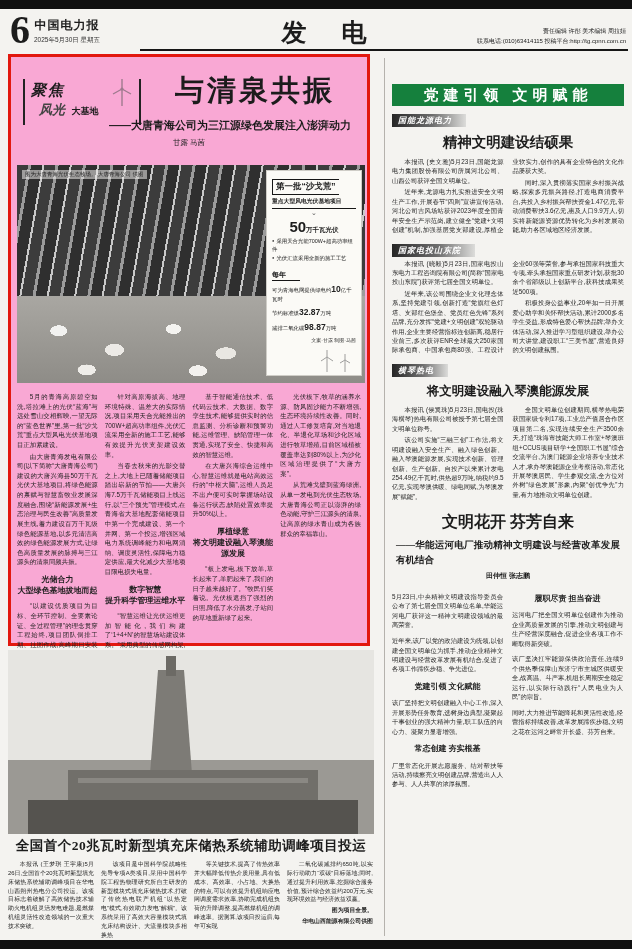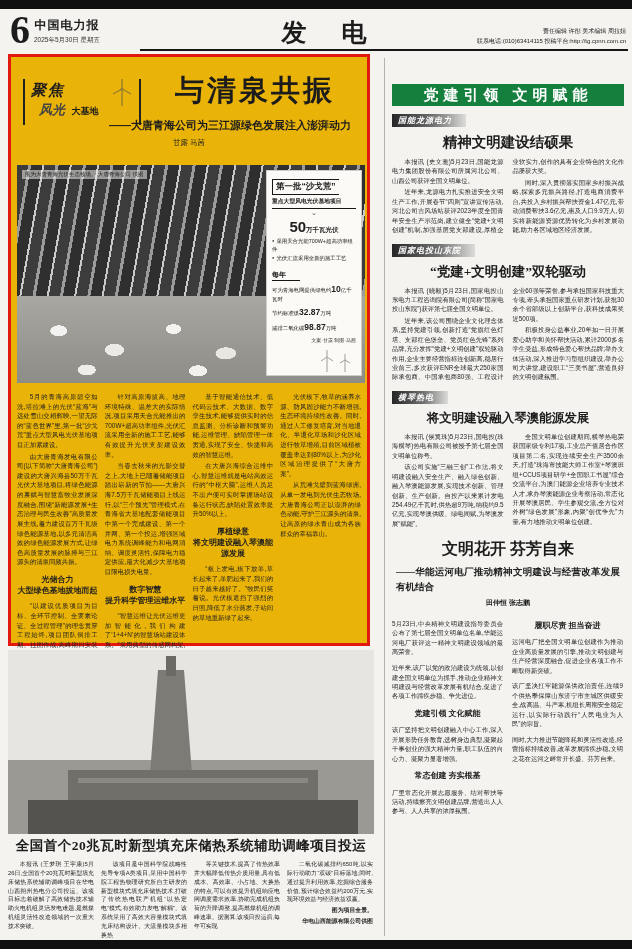--- a/index.html
+++ b/index.html
@@ -14,21 +14,21 @@
   .pagenum{font-size:40px;font-weight:900;line-height:.85;font-family:"Liberation Serif",serif;}
   .paper-meta{padding-top:4px;}
   .paper-name{font-size:12px;font-weight:900;letter-spacing:1px;text-align:center;}
   .paper-date{font-size:6.5px;margin-top:2px;color:#333;}
   .section-title{position:absolute;left:244px;top:16px;width:160px;text-align:center;font-size:25px;font-weight:900;letter-spacing:14px;text-indent:14px;}
   .header-right{position:absolute;right:6px;top:26px;text-align:right;font-size:6px;line-height:1.7;color:#222;}
   .head-rule{position:absolute;left:140px;top:49px;width:488px;height:2px;background:#161616;}
   .divider-v{position:absolute;left:384px;top:58px;width:1px;height:878px;background:#b5b2ad;}
 
   
-  .red-box{position:absolute;left:8px;top:54px;width:362px;height:592px;border:3px solid #e2180f;background:#eab308;box-sizing:border-box;padding:6px 6px 4px;}
+  .red-box{position:absolute;left:8px;top:54px;width:362px;height:592px;border:3px solid #e2180f;background:#f9a8d4;box-sizing:border-box;padding:6px 6px 4px;}
   .m-head{position:relative;height:96px;}
   .focus-badge{position:absolute;left:6px;top:16px;width:118px;height:46px;border-left:2px solid #222;border-right:2px solid #222;padding:2px 6px;box-sizing:border-box;}
   .fb1{font-size:15px;font-weight:900;font-style:italic;letter-spacing:2px;}
   .fb2{font-size:13px;font-weight:900;font-style:italic;color:#444;display:inline-block;margin-left:8px;}
   .fb3{font-size:9px;font-weight:900;display:inline-block;margin-left:2px;}
   .turbine{position:absolute;right:4px;top:-2px;opacity:.55;}
   .m-title{margin-left:128px;width:220px;text-align:center;font-size:29px;font-weight:900;letter-spacing:3px;padding-top:8px;}
   .m-sub{margin-left:70px;width:286px;text-align:center;font-size:11px;font-weight:700;margin-top:7px;}
   .m-authors{text-align:center;font-size:7.5px;margin-top:5px;color:#222;}
   .m-photo{position:relative;margin-top:6px;width:348px;height:218px;background:
@@ -248,21 +248,20 @@
       <div class="r-head h1">精神文明建设结硕果</div>
       <div class="rbody">
           <p>本报讯 (史文雅)5月23日,国能龙源电力集团股份有限公司所属河北公司、山西公司获评全国文明单位。</p>
           <p>近年来,龙源电力扎实推进安全文明生产工作,开展春节“四则”宣讲宣传活动,河北公司吉风场站获评2023年度全国青年安全生产示范岗,建立健全“党建+文明创建”机制,加强基层党支部建设,厚植企业软实力,创作的具有企业特色的文化作品屡获大奖。</p>
           <p>同时,深入贯彻落实国家乡村振兴战略,探索多元振兴路径,打造电商消费平台,共投入乡村振兴帮扶资金1.47亿元,带动消费帮扶3.6亿元,惠及人口9.9万人,切实将新能源资源优势转化为乡村发展动能,助力各区域地区经济发展。</p>
         </div>
     </div>
 
     <div>
       <span class="tag">国家电投山东院</span>
-      <div class="r-head h2">“党建+文明创建”双轮驱动</div>
       <div class="rbody">
           <p>本报讯 (晓毅)5月23日,国家电投山东电力工程咨询院有限公司(简称“国家电投山东院”)获评第七届全国文明单位。</p>
           <p>近年来,该公司围绕企业文化理念体系,坚持党建引领,创新打造“党旗红色灯塔、支部红色堡垒、党员红色先锋”系列品牌,充分发挥“党建+文明创建”双轮驱动作用,企业主要经营指标连创新高,稳居行业前三,多次获评ENR全球最大250家国际承包商、中国承包商80强、工程设计企业60强等荣誉,参与承担国家科技重大专项,牵头承担国家重点研发计划,获批30余个省部级以上创新平台,获科技成果奖近500项。</p>
           <p>积极投身公益事业,20年如一日开展爱心助学和关怀帮扶活动,累计2000多名学生受益,形成特色爱心帮扶品牌;举办文体活动,深入推进学习型组织建设,举办公司大讲堂,建设职工“三美书屋”,营造良好的文明创建氛围。</p>
         </div>
     </div>
 
     <div>
       <span class="tag">横琴热电</span>
       <div class="r-head h3">将文明建设融入琴澳能源发展</div>

